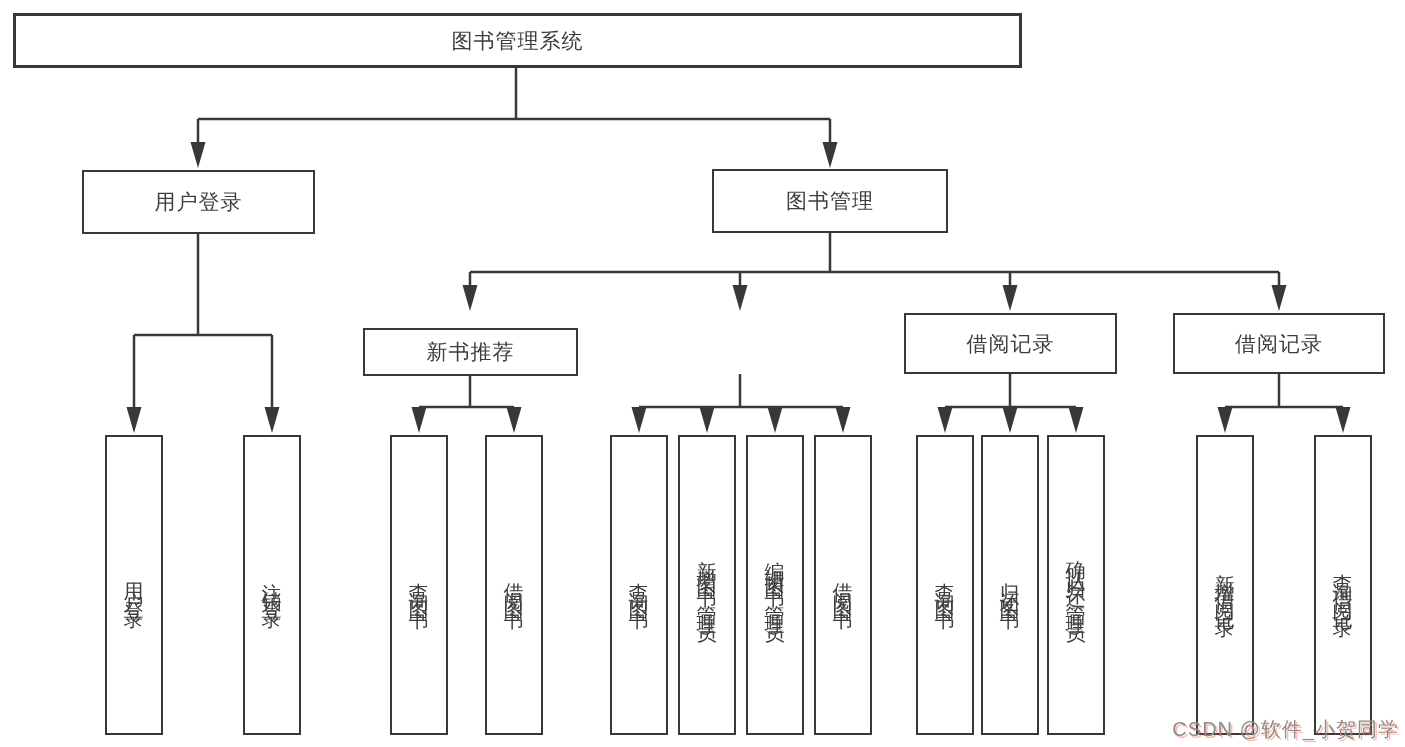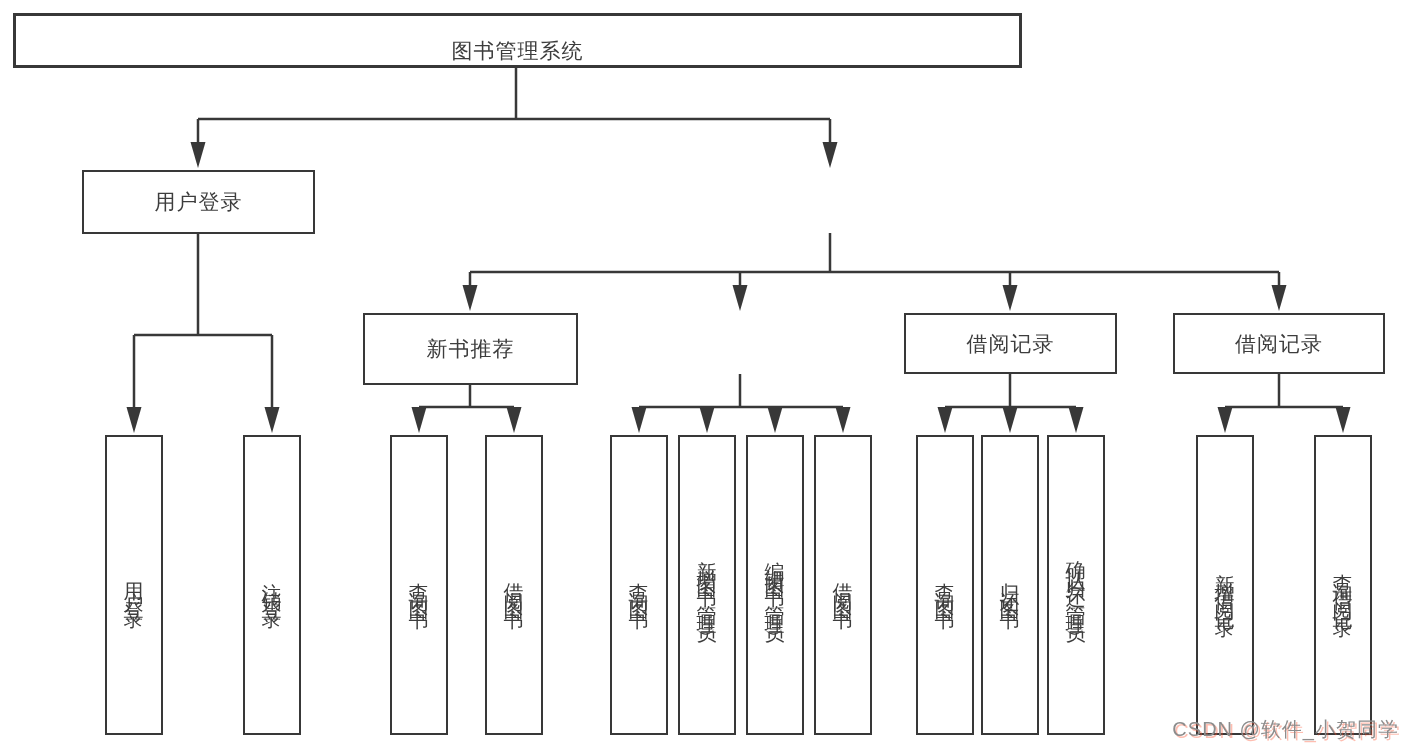--- a/index.html
+++ b/index.html
@@ -29,21 +29,21 @@
   .node{
     position:absolute;
     background:#ffffff;
     border:2.5px solid #383838;
     box-sizing:border-box;
     display:flex;
     align-items:center;
     justify-content:center;
     color:#3d3d3d;
   }
-  .node.root{border-width:3px;align-items:flex-end;}
+  .node.root{border-width:3px;}
   .node.h{
     font-size:21px;
     letter-spacing:1px;
     white-space:nowrap;
   }
   .node.v{border-width:2px;}
   .node.v span{
     writing-mode:vertical-rl;
     text-orientation:mixed;
     font-size:20px;
@@ -104,22 +104,25 @@
     <path class="ah" d="M1343 433 L1335.5 407 L1350.5 407 Z"></path>
   </svg>
 
   <div class="node h root" style="left:13px;top:13px;width:1009px;height:55px">
     <span>图书管理系统</span>
   </div>
 
   <div class="node h" style="left:82px;top:170px;width:233px;height:64px">
     <span>用户登录</span>
   </div>
+  <div class="node h" style="left:712px;top:169px;width:236px;height:64px">
+    <span>图书管理</span>
+  </div>
 
-  <div class="node h" style="left:363px;top:313px;width:215px;height:72px">
+  <div class="node h" style="left:363px;top:328px;width:215px;height:48px">
     <span>新书推荐</span>
   </div>
   <div class="node h" style="left:904px;top:313px;width:213px;height:61px">
     <span>借阅记录</span>
   </div>
   <div class="node h" style="left:1173px;top:313px;width:212px;height:61px">
     <span>借阅记录</span>
   </div>
 
   <div class="node v" style="left:105px;top:435px;width:58px;height:300px">

